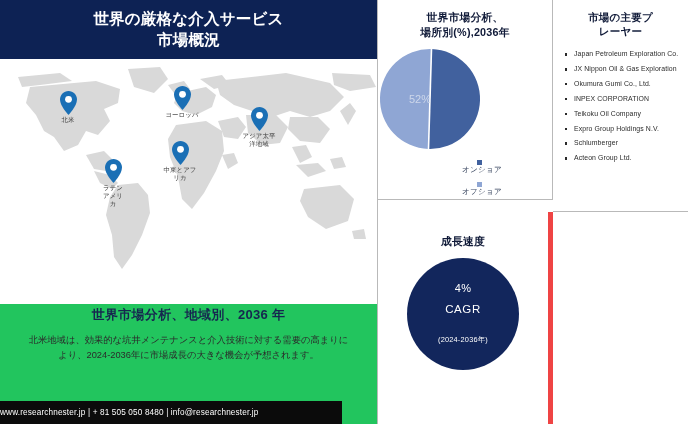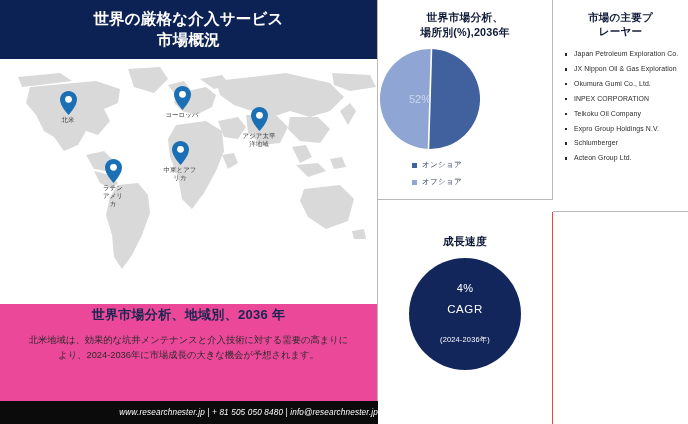--- a/index.html
+++ b/index.html
@@ -13,21 +13,21 @@
     position:relative;width:688px;height:424px;
     display:flex;
     background:#ffffff;
   }
 
   
   .left-col{
     width:378px;height:424px;
     position:relative;
     display:flex;flex-direction:column;
-    background:#ec4899;
+    background:#22c55e;
     border-right:1px solid #b9b9b9;
     box-sizing:border-box;
   }
   .title-banner{
     background:#0d2254;
     height:59px;
     display:flex;align-items:center;justify-content:center;
     flex-shrink:0;
   }
   .title-banner .t{
@@ -80,23 +80,23 @@
   }
   .region-desc{
     margin:9px 26px 8px 26px;
     text-align:center;
     font-size:9.3px;
     line-height:1.62;
     color:#2b2b2b;
   }
   .footer-bar{
     position:absolute;left:0;bottom:0;
-    width:378px;height:23px;
+    width:342px;height:23px;
     background:#0b0b0b;
-    display:flex;align-items:center;justify-content:flex-end;font-style:italic;
+    display:flex;align-items:center;justify-content:flex-start;
   }
   .footer-bar .f{
     color:#ffffff;font-size:8.2px;letter-spacing:.15px;
   }
 
   
   .right-col{
     width:310px;height:424px;
     display:flex;flex-direction:column;
     box-sizing:border-box;
@@ -117,21 +117,21 @@
     border-right:1px solid #b9b9b9;
     padding-top:10px;
   }
   .cell-players{
     width:135px;height:212px;
     border-bottom:1px solid #b9b9b9;
     padding-top:10px;
   }
   .cell-cagr{
     width:175px;height:212px;
-    border-right:1px solid #ef4444;
+    border-right:5px solid #ef4444;
     padding-top:22px;
   }
   .cell-right-stack{
     width:135px;height:212px;
     display:flex;flex-direction:row;
   }
   .sub-cell{
     height:106px;position:relative;overflow:hidden;
   }
   .sub-cell.top{border-bottom:1px solid #d8d8d8;}
@@ -152,20 +152,21 @@
     margin-top:8px;
     display:flex;justify-content:flex-start;
   }
   .legend{
     margin-top:9px;
     padding-left:34px;
   }
   .legend-item{
     display:flex;align-items:center;
     margin-bottom:7px;
+    flex-direction:column;
   }
   .legend-sw{
     width:5px;height:5px;margin-right:5px;flex-shrink:0;
   }
   .legend-tx{font-size:7.6px;color:#3d4a63;letter-spacing:.2px;}
 
   
   .players-list{
     margin:12px 0 0 0;
     padding:0 0 0 10px;

